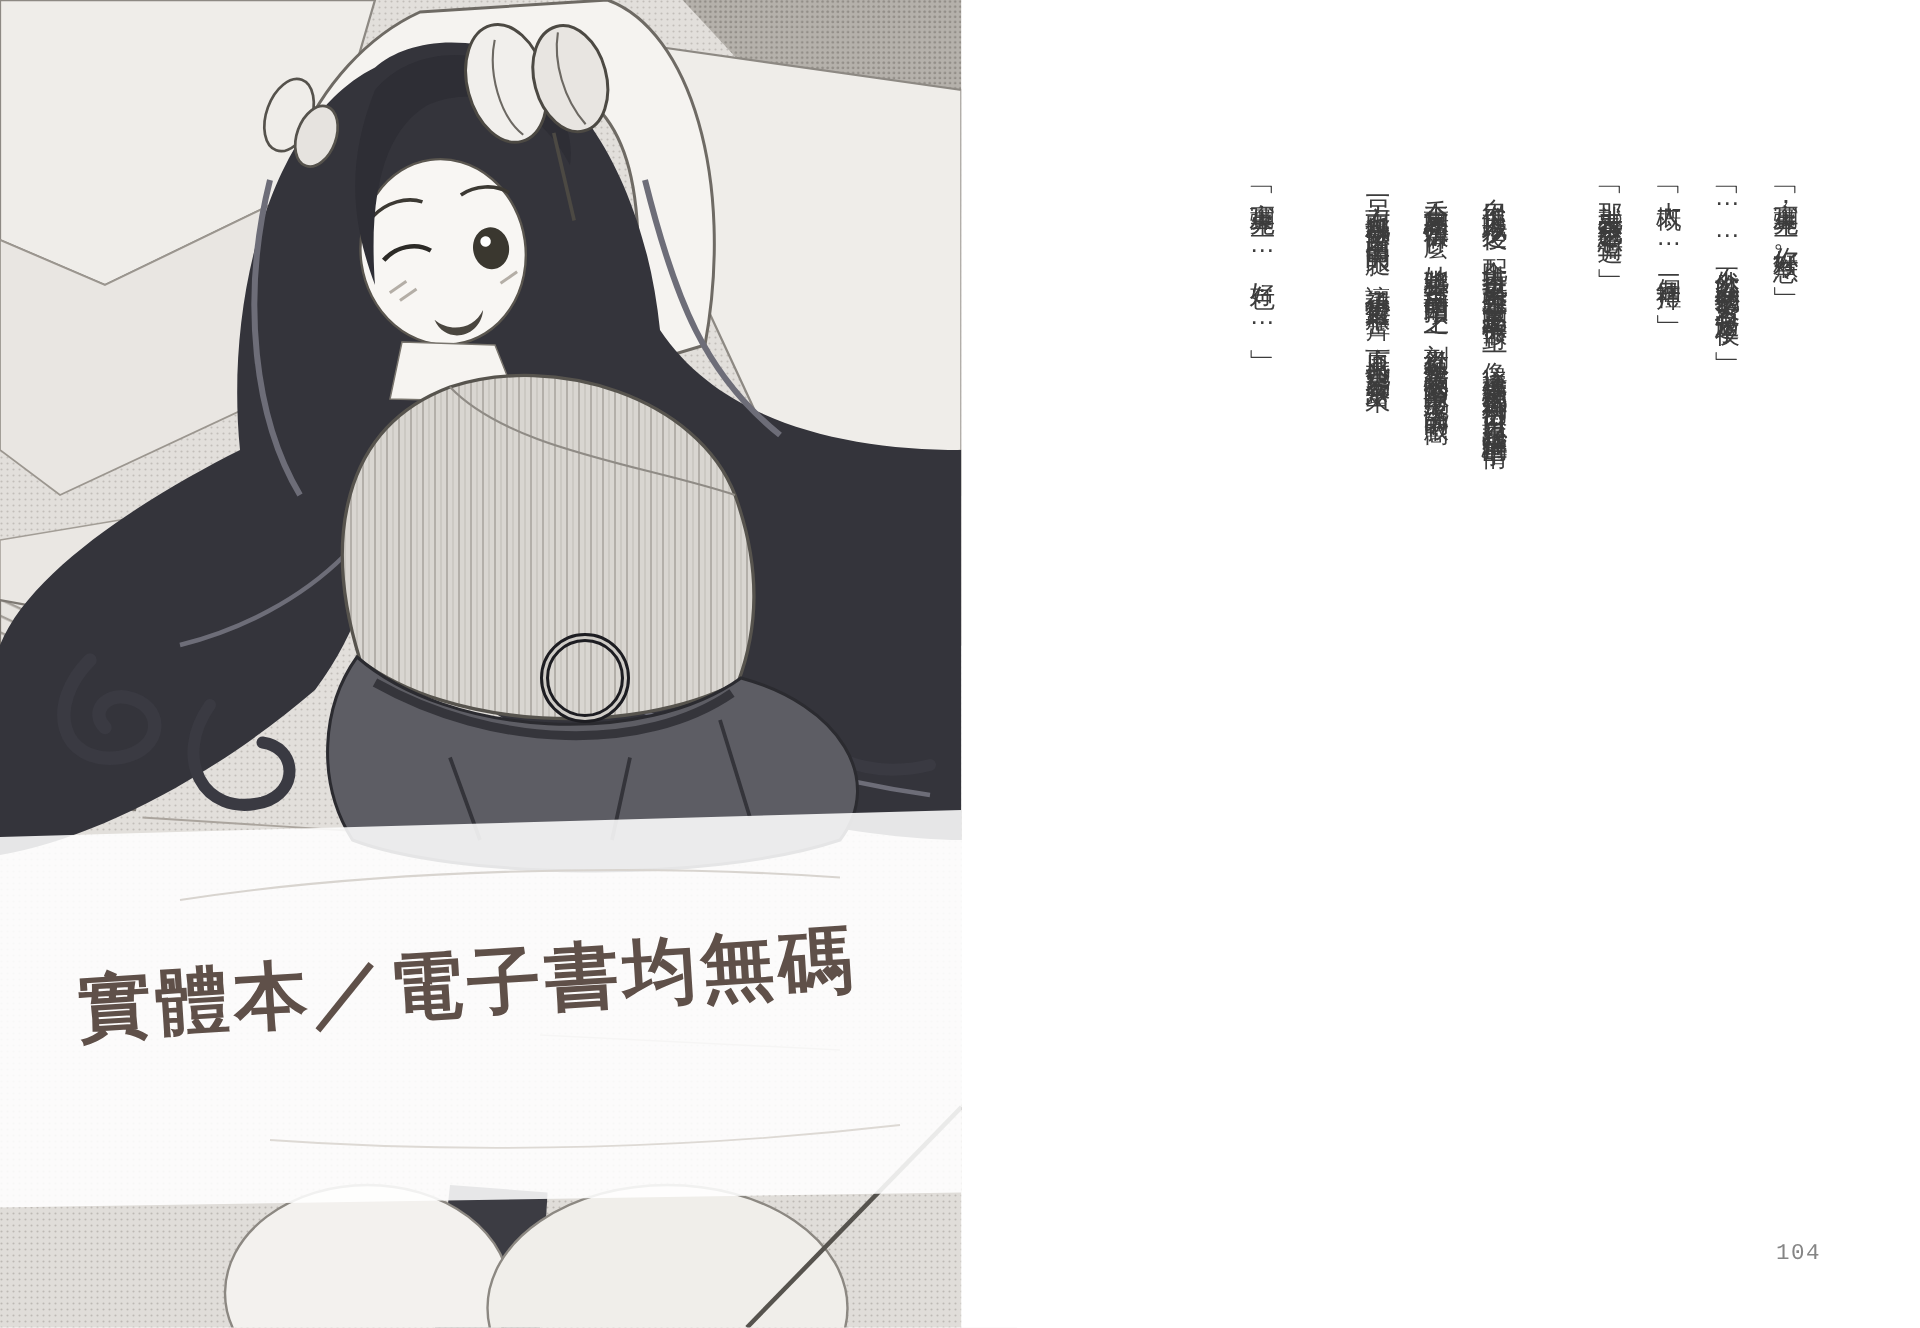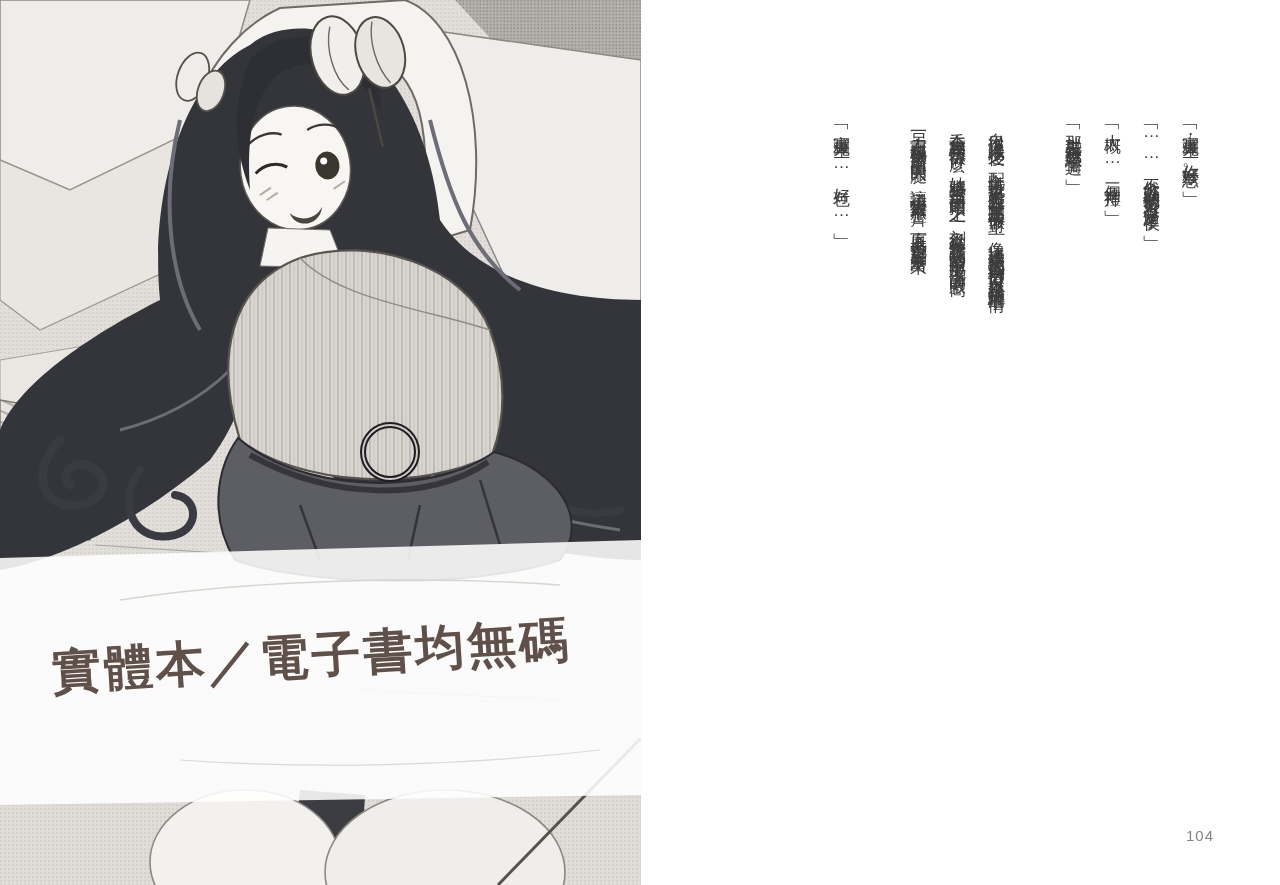--- a/index.html
+++ b/index.html
@@ -25,21 +25,21 @@
   .vtext{
     position:absolute;top:100px;right:70px;height:772px;
     writing-mode:vertical-rl;text-orientation:upright;
     font-size:17px;line-height:39px;letter-spacing:2.5px;
     color:#3c3c3c;
   }
   .vtext p{margin:0;text-indent:19px;}
   .vtext p.new-block{margin-block-start:38px;}
   .page-number{
     position:absolute;right:66px;bottom:41px;
-    font-size:15px;letter-spacing:1px;color:#858585;
+    font-size:15px;letter-spacing:1px;color:#858585;font-family:Liberation Mono, monospace;
   }
 </style>
 </head>
 <body>
 
 <div class="spread">
 
   <div class="page-left">
     <svg width="641" height="885" viewBox="0 0 641 885" aria-hidden="true">
       <defs>

